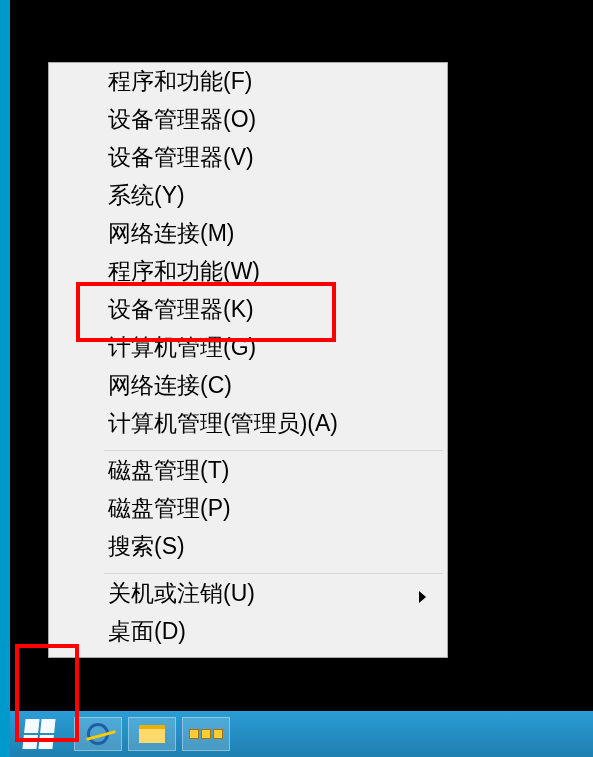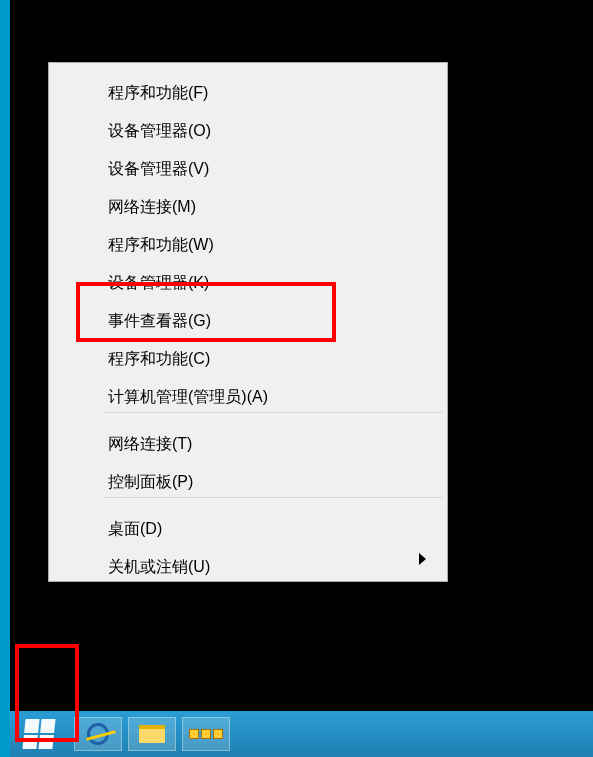--- a/index.html
+++ b/index.html
@@ -28,24 +28,24 @@
       width: 400px;
       background: #f0f0f0;
       border: 1px solid #a9a9a9;
       box-shadow: 2px 2px 5px rgba(0,0,0,0.3);
     }
     .menu-inner {
       padding: 3px 3px;
     }
     .menu-item {
       display: flex;
-      align-items: flex-end;
+      align-items: flex-start;
       height: 38px;
       padding: 0 0 0 56px;
-      font-size: 16px;
+      font-size: 23px;
       color: #000000;
       cursor: default;
       position: relative;
       white-space: nowrap;
     }
     .menu-sep {
       height: 1px;
       background: #d7d7d7;
       margin: 4px 1px 4px 52px;
     }
@@ -185,50 +185,56 @@
         <div class="menu-item">
           <span>程序和功能(F)</span>
         </div>
         <div class="menu-item">
           <span>设备管理器(O)</span>
         </div>
         <div class="menu-item">
           <span>设备管理器(V)</span>
         </div>
         <div class="menu-item">
+          <span>系统(Y)</span>
+        </div>
+        <div class="menu-item">
           <span>网络连接(M)</span>
         </div>
         <div class="menu-item">
           <span>程序和功能(W)</span>
         </div>
         <div class="menu-item">
           <span>设备管理器(K)</span>
         </div>
         <div class="menu-item">
-          <span>事件查看器(G)</span>
-        </div>
-        <div class="menu-item">
-          <span>程序和功能(C)</span>
+          <span>计算机管理(G)</span>
+        </div>
+        <div class="menu-item">
+          <span>网络连接(C)</span>
         </div>
         <div class="menu-item">
           <span>计算机管理(管理员)(A)</span>
         </div>
         <div class="menu-sep"></div>
         <div class="menu-item">
-          <span>网络连接(T)</span>
-        </div>
-        <div class="menu-item">
-          <span>控制面板(P)</span>
+          <span>磁盘管理(T)</span>
+        </div>
+        <div class="menu-item">
+          <span>磁盘管理(P)</span>
+        </div>
+        <div class="menu-item">
+          <span>搜索(S)</span>
         </div>
         <div class="menu-sep"></div>
-        <div class="menu-item">
-          <span>桌面(D)</span>
-        </div>
         <div class="menu-item">
           <span>关机或注销(U)</span>
           <span class="submenu-arrow"></span>
+        </div>
+        <div class="menu-item">
+          <span>桌面(D)</span>
         </div>
       </div>
   </div>
 
   <div class="highlight-box-1"></div>
   <div class="highlight-box-2"></div>
 </div>
 
 </body></html>

